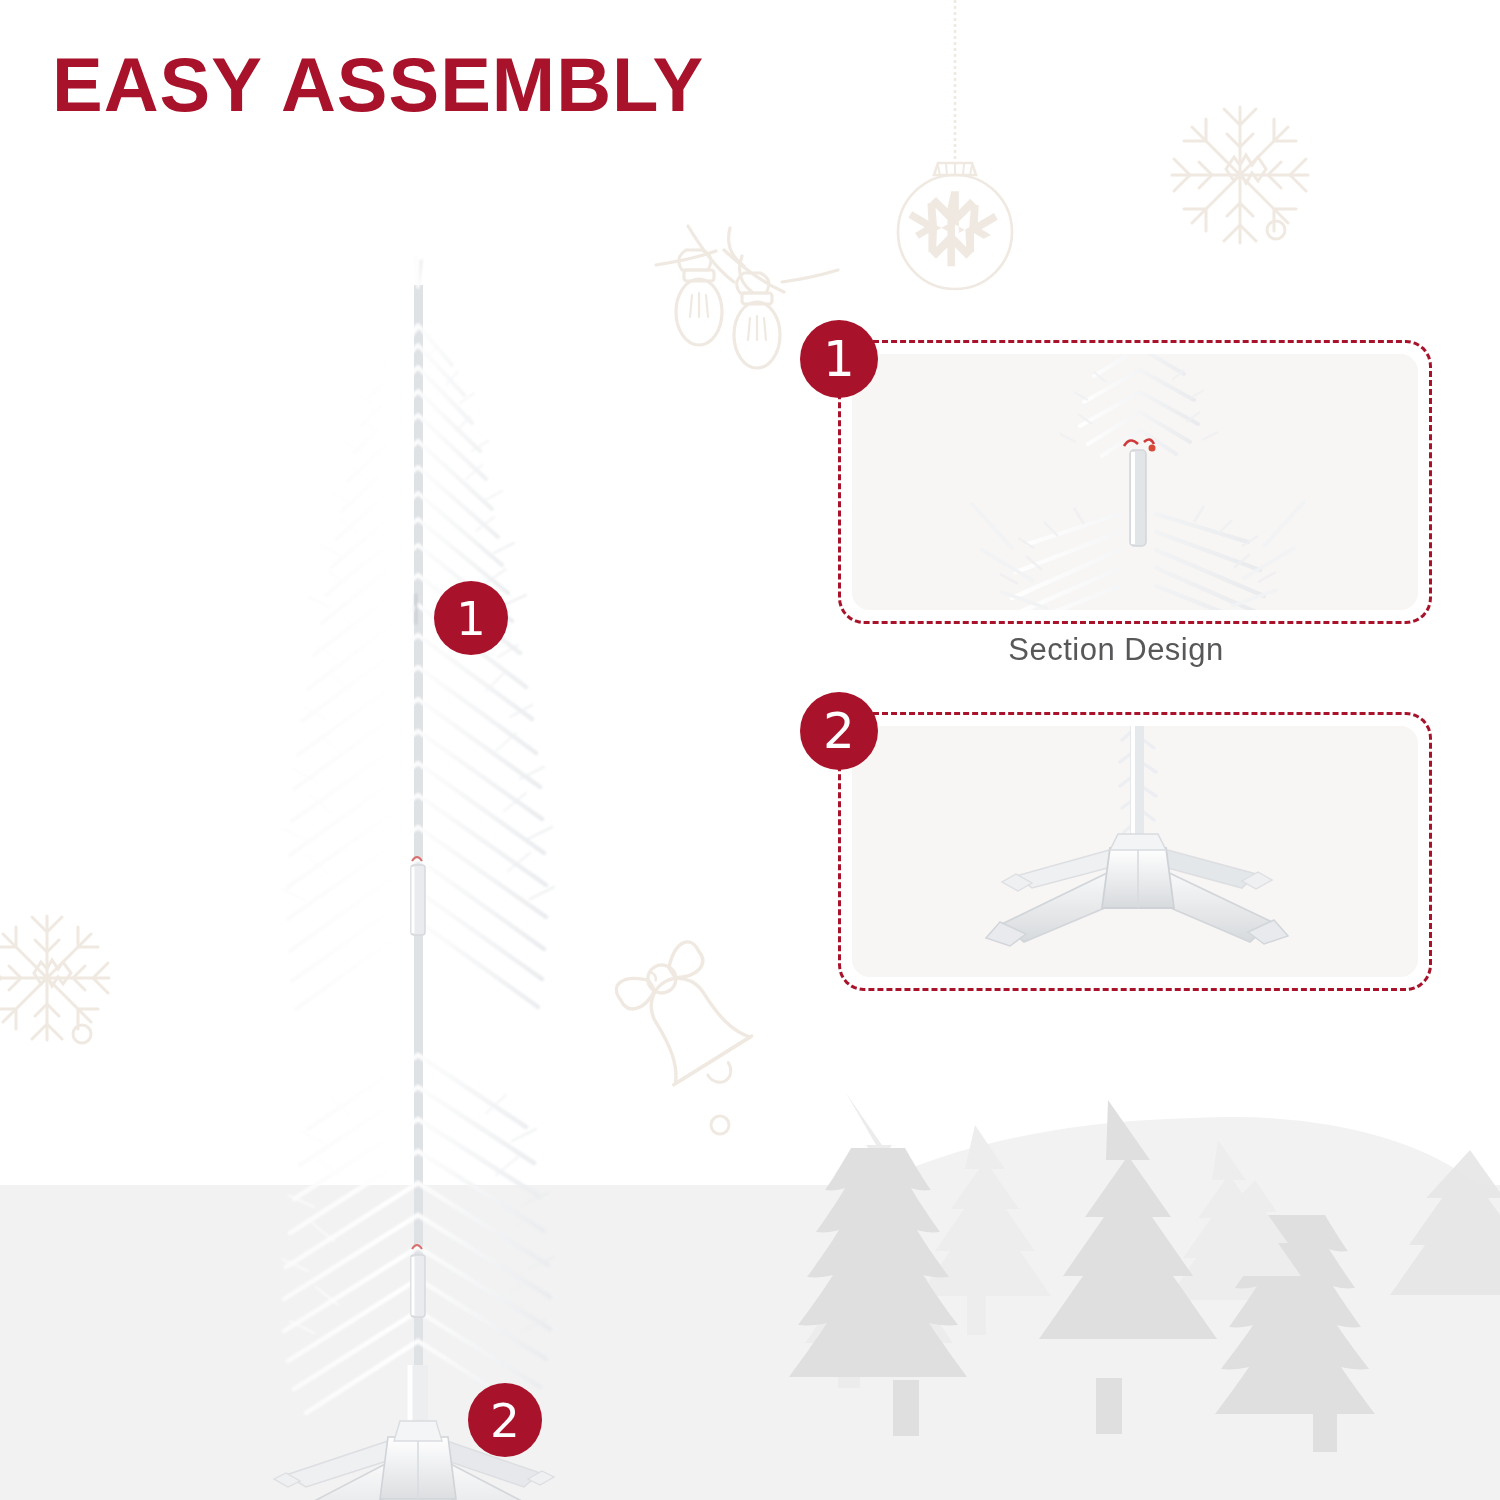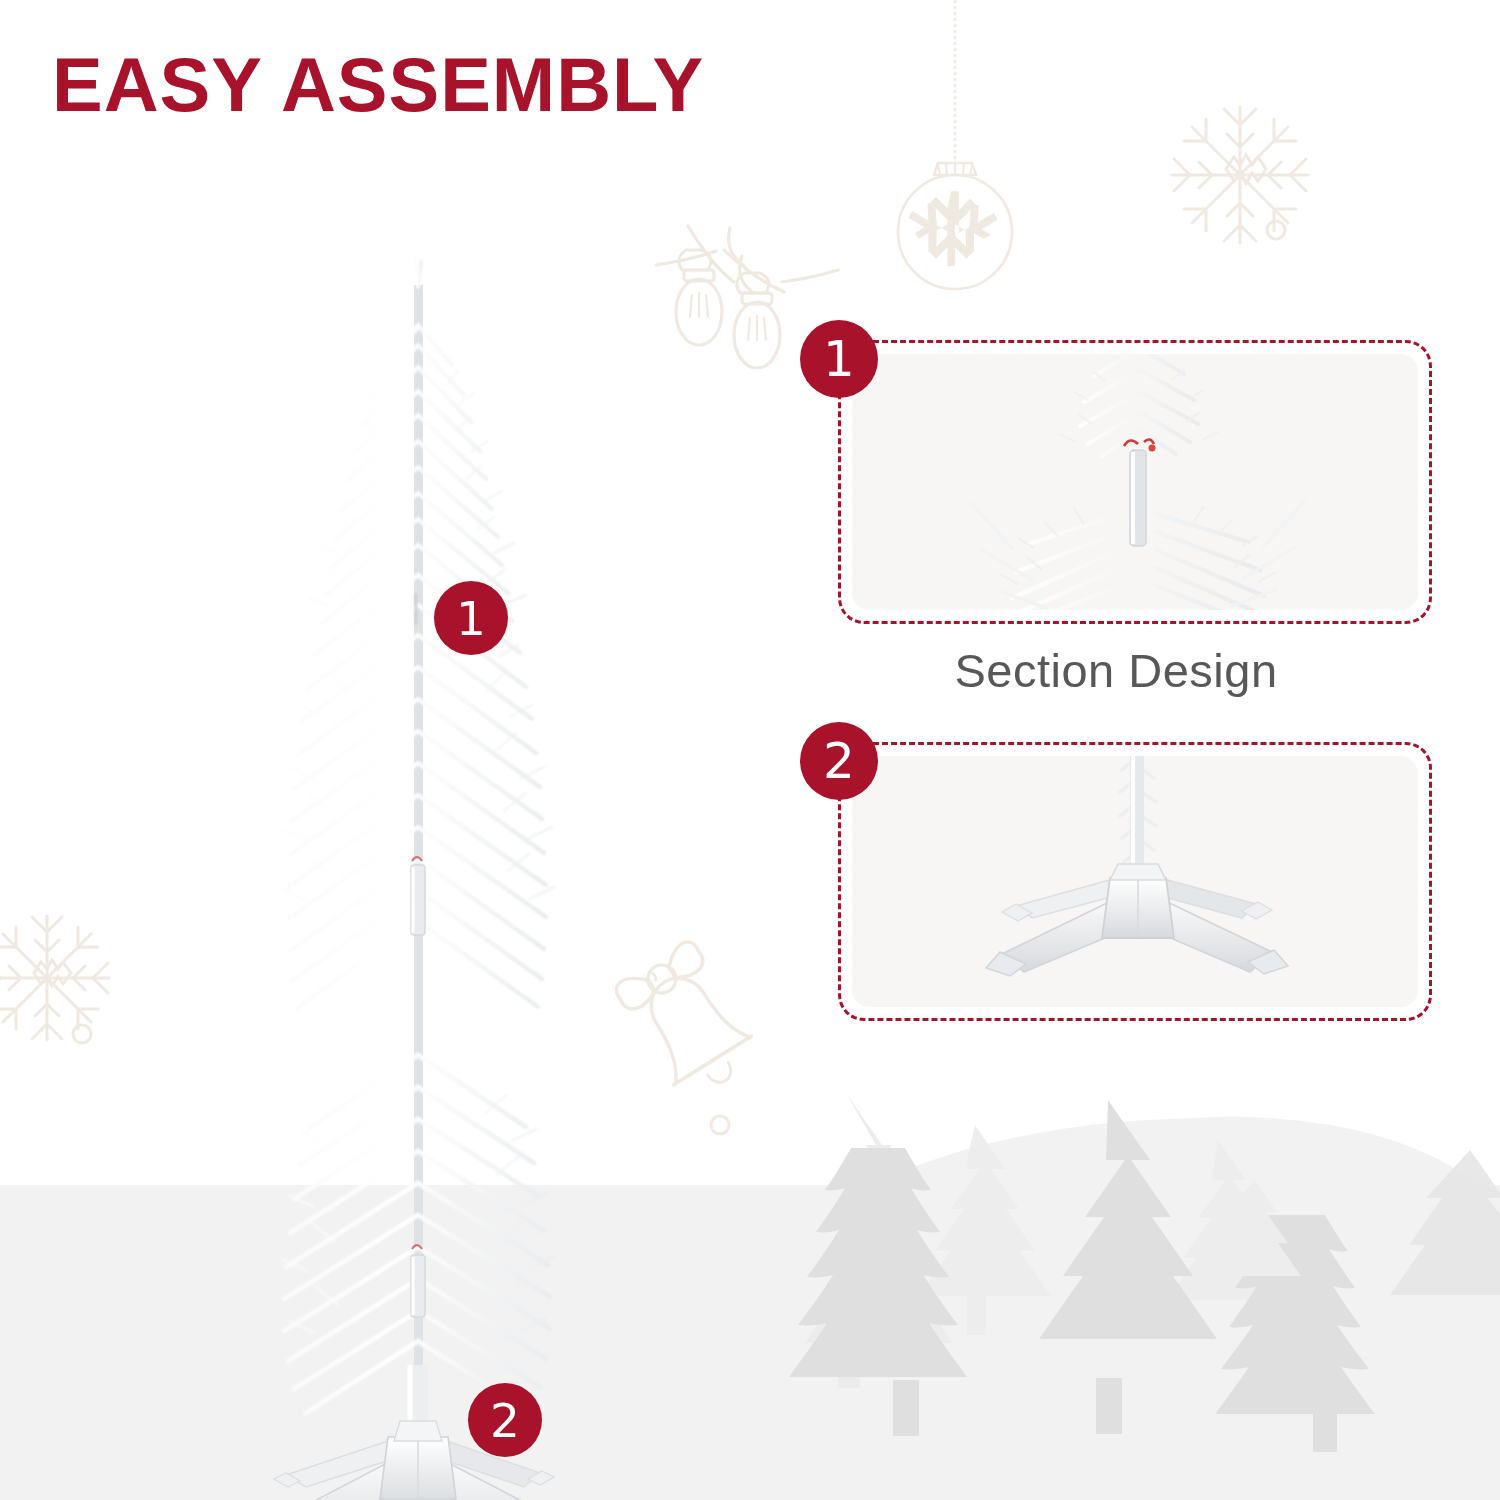--- a/index.html
+++ b/index.html
@@ -72,24 +72,24 @@
   .callout-badge {
     position:absolute; left:0px; top:-20px;
     width:78px; height:78px; border-radius:50%;
     background:#a8122a; color:#fff;
     display:flex; align-items:center; justify-content:center;
     font-size:50px; line-height:1;
     font-family:"DejaVu Sans", sans-serif;
     z-index:5;
   }
   .callout-label {
-    margin-top:20px;
+    margin-top:8px;
     text-align:center;
     width:632px;
-    font-size:47px; line-height:1.15;
+    font-size:31px; line-height:1.15;
     color:#58585a;
     font-weight:300;
     letter-spacing:0.5px;
   }
   .spacer-2 { height:26px; }
 </style>
 </head>
 <body>
 
 <div id="stage">

